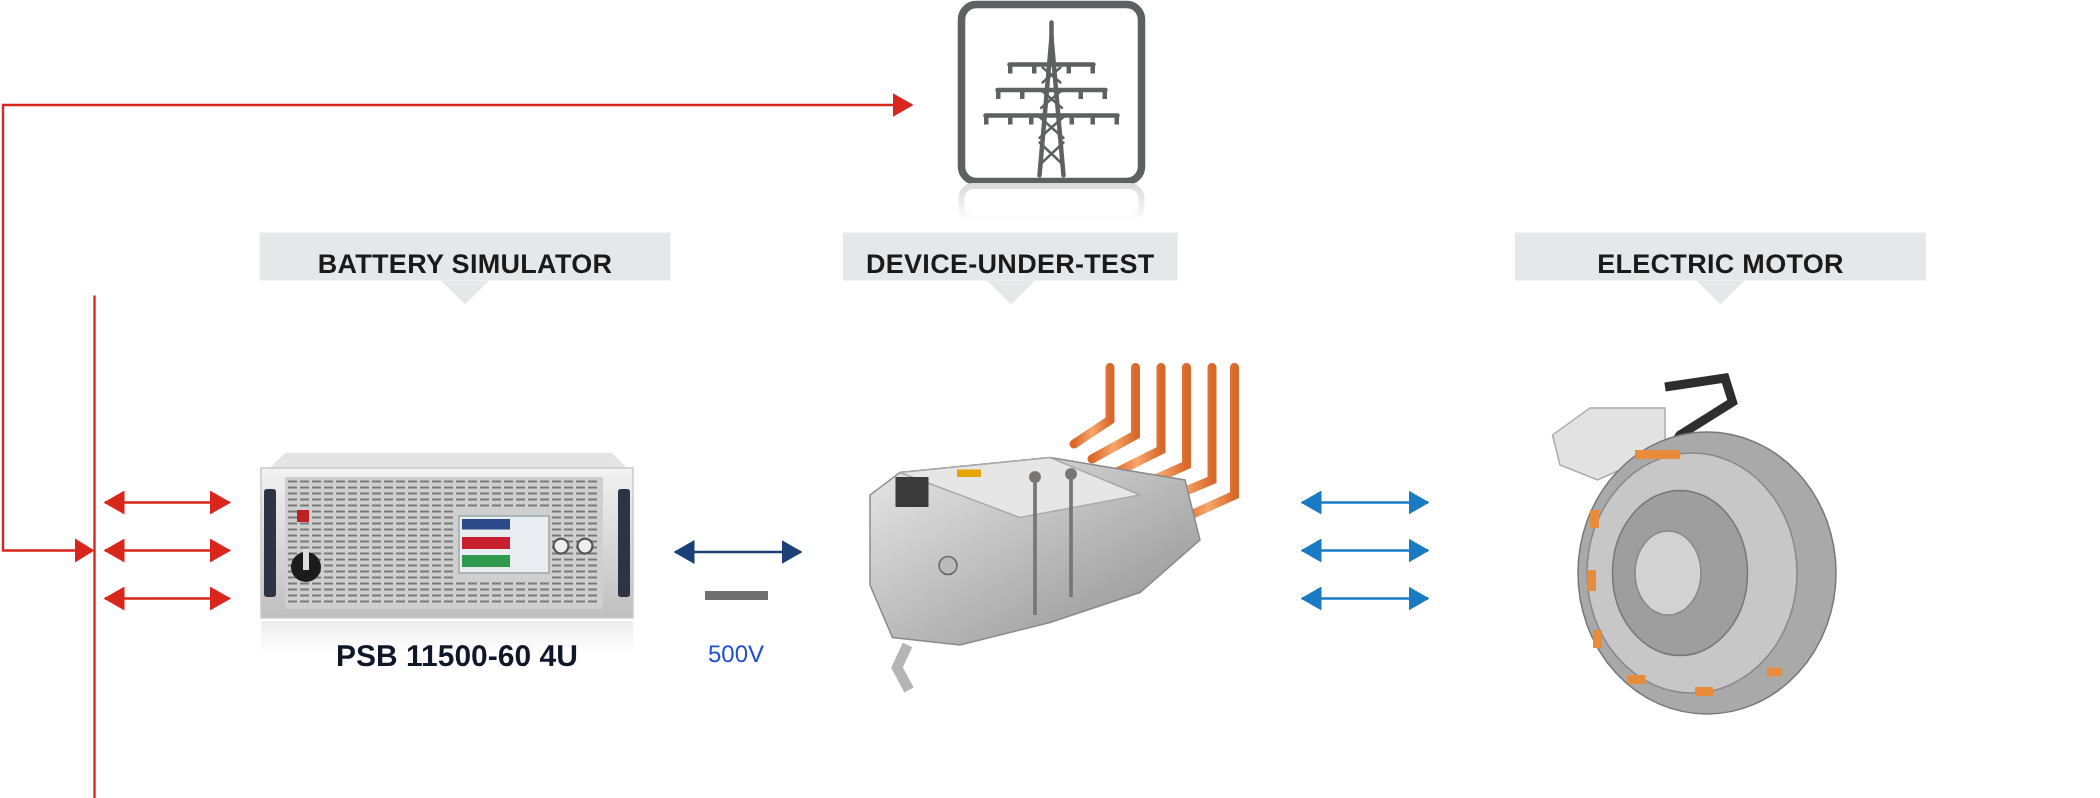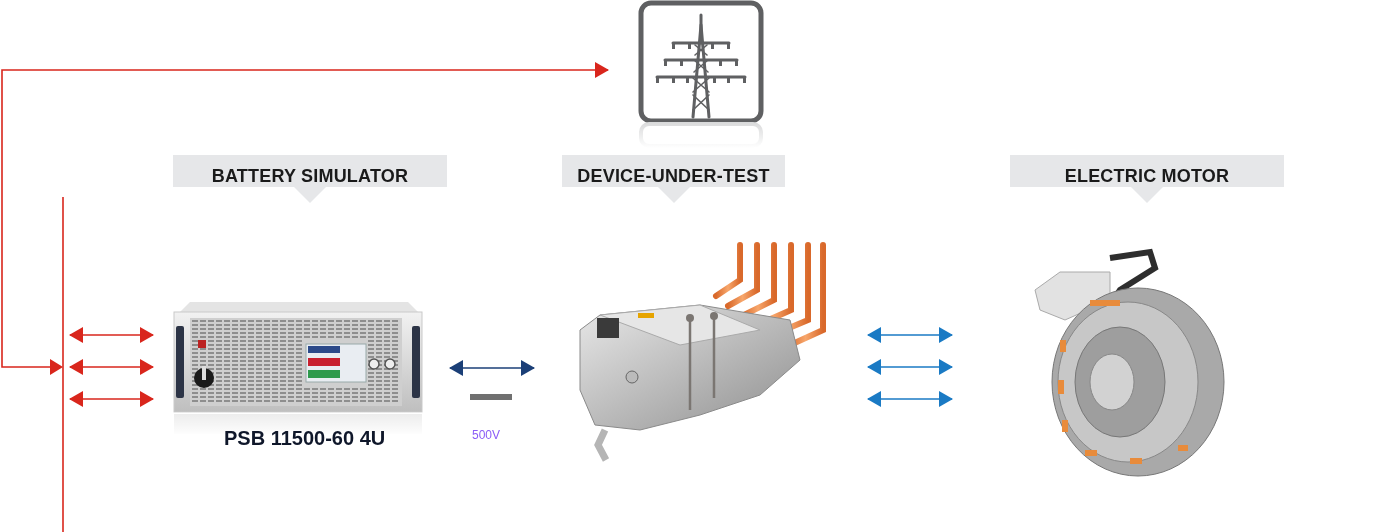--- a/index.html
+++ b/index.html
@@ -1,20 +1,20 @@
 <!DOCTYPE html>
 <html><head>
 <meta charset="utf-8">
 <style>
   html, body { margin:0; padding:0; background:#ffffff; }
   body { width:1400px; height:532px; position:relative; overflow:hidden; font-family:"Liberation Sans", sans-serif; }
   .label-box { position:absolute; height:32px; background:#e6e7e9; display:flex; align-items:flex-end; justify-content:center; font-weight:bold; font-size:18px; color:#1a1a1a; letter-spacing:0.2px; }
   .label-box::after { content:""; position:absolute; left:50%; bottom:-16px; transform:translateX(-50%); border-left:16px solid transparent; border-right:16px solid transparent; border-top:16px solid #e6e7e9; }
   .model-label { position:absolute; font-weight:bold; font-size:20px; color:#0f172a; }
-  .volt-label { position:absolute; font-size:12px; color:#8b5cf6; }
+  .volt-label { position:absolute; font-size:16px; color:#1d4ed8; }
   svg { position:absolute; left:0; top:0; }
 </style>
 </head>
 <body>
 
 <svg width="1400" height="532" viewBox="0 0 1400 532">
   <defs>
     <marker id="arrowRed" markerWidth="10" markerHeight="10" refX="8" refY="5" orient="auto-start-reverse" markerUnits="userSpaceOnUse">
       <path d="M0,0 L10,5 L0,10 z" fill="#d9261c"></path>
     </marker>

